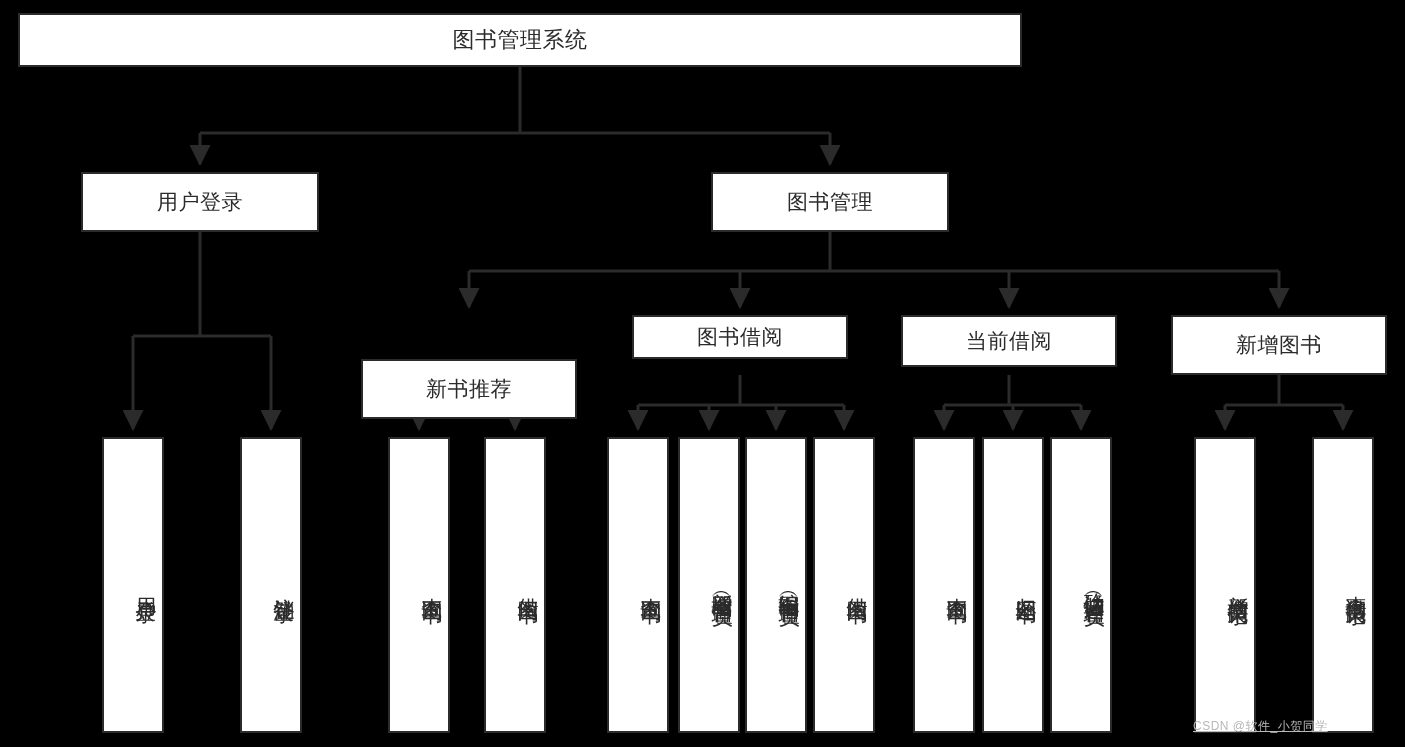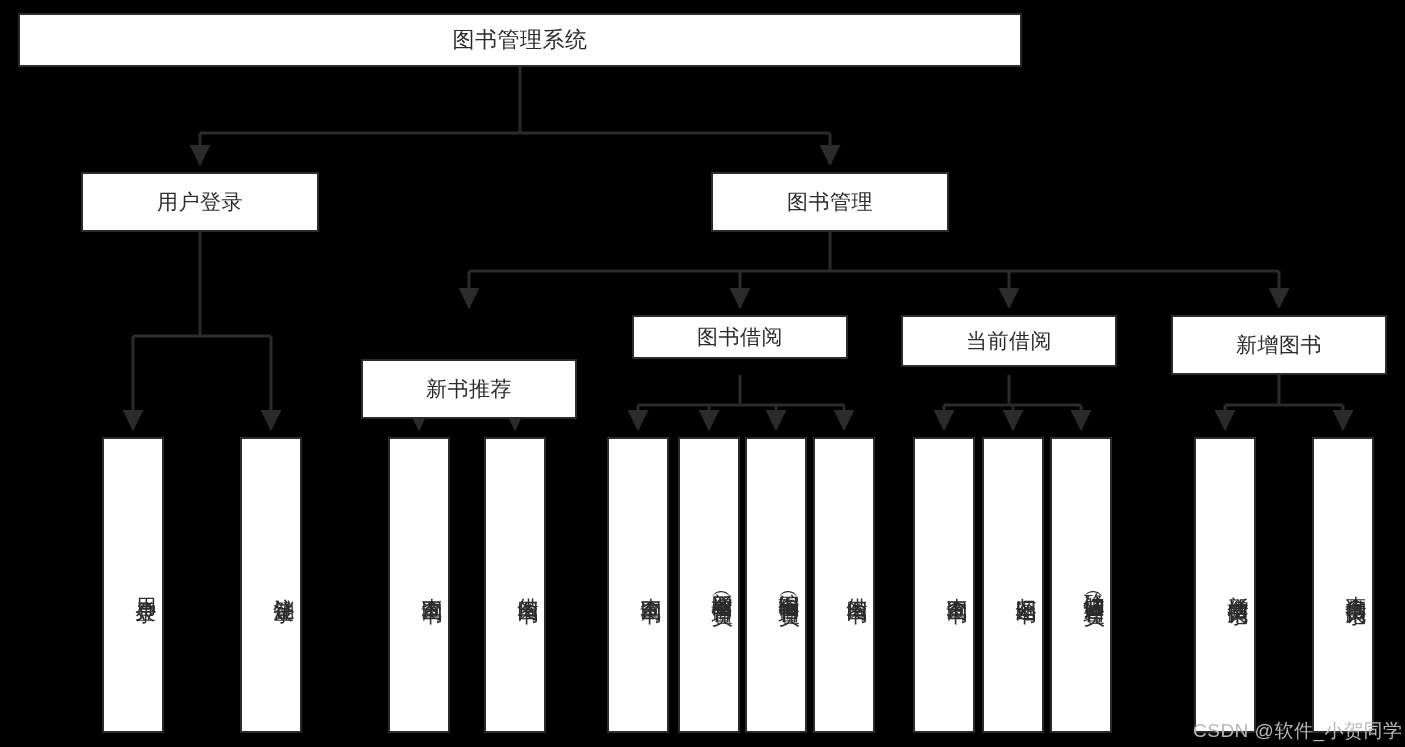--- a/index.html
+++ b/index.html
@@ -52,25 +52,26 @@
     align-items: flex-start;
     justify-content: center;
   }
   .node.v .vtext {
     writing-mode: vertical-rl;
     text-orientation: upright;
     white-space: nowrap;
   }
   .watermark {
     position: absolute;
-    font-size: 19px;
+    font-size: 12px;
     color: #b8b8b8;
     letter-spacing: 0.5px;
     white-space: nowrap;
     user-select: none;
+    text-decoration: underline;
   }
 </style>
 </head>
 <body>
 
 <div id="canvas">
 
   <svg id="edges" viewBox="0 0 1405 747" xmlns="http://www.w3.org/2000/svg">
     <defs>
       <marker id="arrow" viewBox="0 0 10 10" refX="9" refY="5" markerWidth="7" markerHeight="7" orient="auto-start-reverse">

